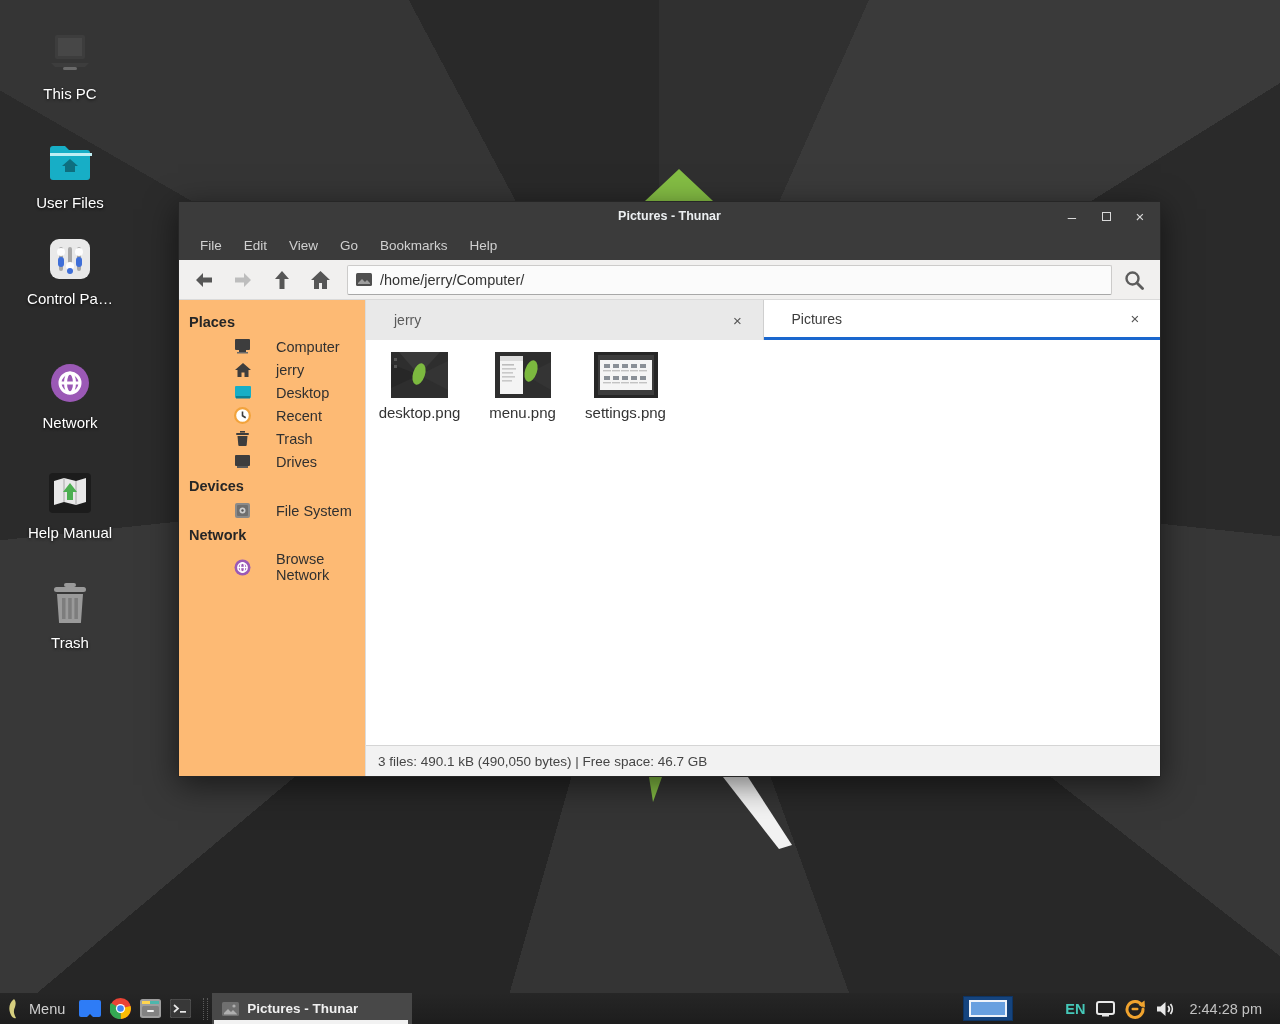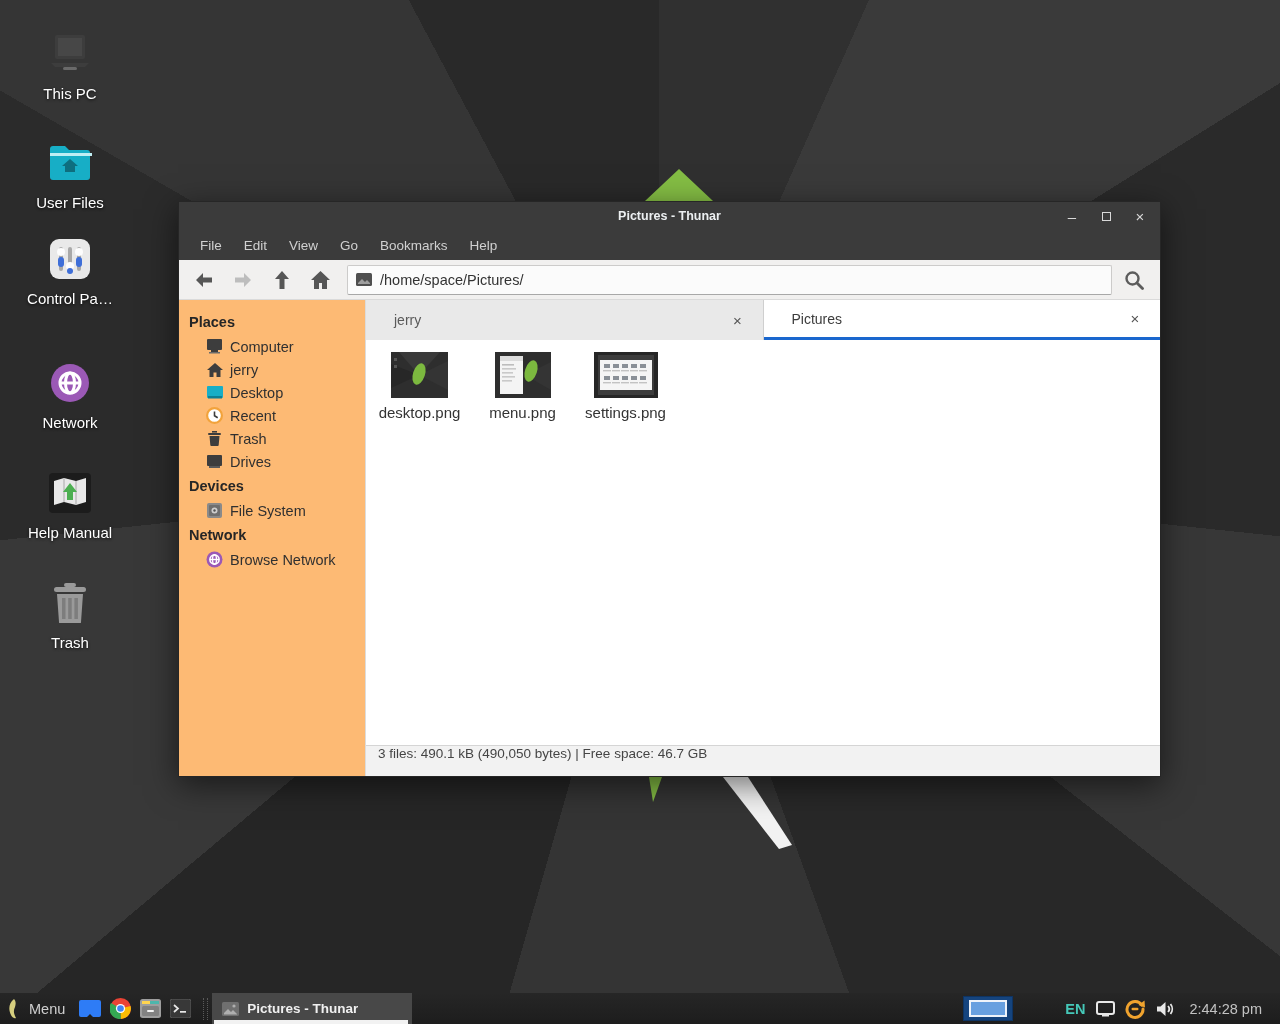--- a/index.html
+++ b/index.html
@@ -50,43 +50,43 @@
   .pathbar { flex:1; height:30px; margin-left:6px; background:#fbfbfb;
     border:1px solid #cccbca; border-bottom:1px solid #a8a8a8; border-radius:2px;
     display:flex; align-items:center; padding:0 8px; gap:8px; }
   .pathbar .ptext { font-size:14.5px; color:#333; }
   .search-btn { width:40px; height:32px; display:flex; align-items:center; justify-content:center; cursor:pointer; }
 
   .content { flex:1; display:flex; min-height:0; }
   .sidebar { width:187px; background:#fdba74; border-right:1px solid #dcdcdc;
     padding-top:9px; overflow:hidden; }
   .side-header { font-size:14.5px; font-weight:bold; color:#262626; padding:5px 10px; }
-  .side-item { display:flex; align-items:center; gap:7px; padding:3px 8px 3px 27px;
-    font-size:14.5px; color:#303030; cursor:pointer; }
+  .side-item { display:flex; align-items:center; gap:25px; padding:3px 8px 3px 27px;
+    font-size:14.5px; color:#303030; cursor:pointer;margin-left:28px; }
   .side-item .sic { width:17px; height:17px; display:flex; align-items:center; justify-content:center; }
 
   .main { flex:1; display:flex; flex-direction:column; min-width:0; }
   .tabbar { height:40px; display:flex; flex:0 0 40px; background:#dedede; }
   .tab { flex:1; display:flex; align-items:center; padding:0 14px 0 28px; cursor:pointer;
     position:relative; }
   .tab.inactive { background:#e9e9e9; border-right:1px solid #cfcfcf; }
   .tab.active { background:#fff; border-bottom:3px solid #1a67ce; }
   .tab .tlabel { flex:1; font-size:14px; color:#3c3c3c; }
   .tab.inactive .tlabel { color:#5a5a5a; }
   .tab .tclose { width:22px; height:22px; display:flex; align-items:center; justify-content:center;
     color:#555; font-size:15px; border-radius:3px; cursor:pointer; }
 
   .iconview { flex:1; background:#fff; padding:6px 2px; display:flex; align-items:flex-start; }
   .file-item { width:103px; display:flex; flex-direction:column; align-items:center; gap:6px;
     padding-top:4px; cursor:pointer; }
   .file-item .thumb { height:48px; display:flex; align-items:flex-end; }
   .file-item .fname { font-size:15px; color:#333; }
 
   .statusbar { height:31px; flex:0 0 31px; background:#f2f2f2; border-top:1px solid #d5d5d5;
-    display:flex; align-items:flex-start; padding-left:12px; font-size:13.5px; color:#454545; }
+    display:flex; align-items:center; padding-left:12px; font-size:13.5px; color:#454545; }
 
   
   .taskbar { position:absolute; left:0; bottom:0; width:1280px; height:31px;
     background:linear-gradient(#262626,#1d1d1d); display:flex; align-items:center; }
   .tb-menu { display:flex; align-items:center; gap:8px; padding:0 10px 0 8px; height:100%; cursor:pointer; }
   .tb-menu-label { color:#cfcfcf; font-size:14.5px; }
   .tb-launcher { width:30px; height:100%; display:flex; align-items:center; justify-content:center; cursor:pointer; }
   .tb-sep { height:22px; width:5px; border-left:1px dotted #5a5a5a; border-right:1px dotted #5a5a5a;
     margin:0 4px 0 8px; }
   .task-btn { position:relative; height:100%; width:200px; background:#484848;
@@ -235,21 +235,21 @@
     <span class="nav-btn">
       <svg width="19" height="18" viewBox="0 0 19 18">
         <path d="M9.5 0 L19 9 h-3 v9 h-5 v-6 h-3 v6 h-5 v-9 h-3 z" fill="#565656"></path>
         </svg>
     </span>
     <div class="pathbar">
       <svg width="16" height="13" viewBox="0 0 16 13">
         <rect width="16" height="13" rx="1.5" fill="#4f4f4f"></rect>
         <path d="M2 10 l4-4 3 3 2-2 3 3 v1 h-12 z" fill="#9e9e9e"></path>
       </svg>
-      <span class="ptext">/home/space/Pictures/</span>
+      <span class="ptext">/home/jerry/Computer/</span>
     </div>
     <span class="search-btn">
       <svg width="20" height="20" viewBox="0 0 20 20">
         <circle cx="8.5" cy="8.5" r="6" fill="none" stroke="#5c5c5c" stroke-width="2.4"></circle>
         <line x1="13" y1="13" x2="18.5" y2="18.5" stroke="#5c5c5c" stroke-width="2.8" stroke-linecap="round"></line>
       </svg>
     </span>
   </div>
 
   <div class="content">

